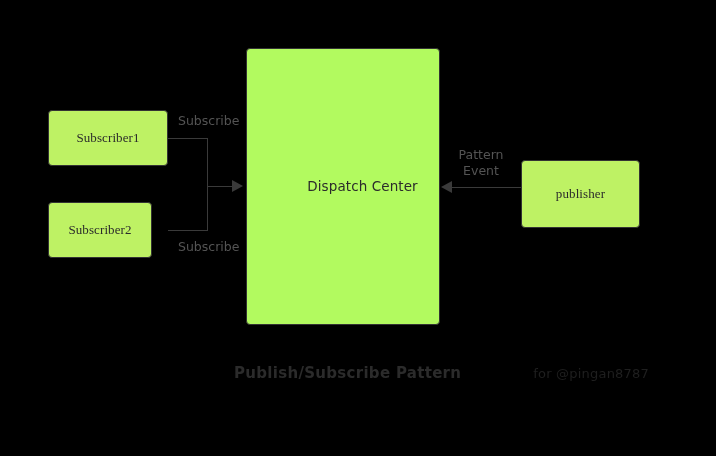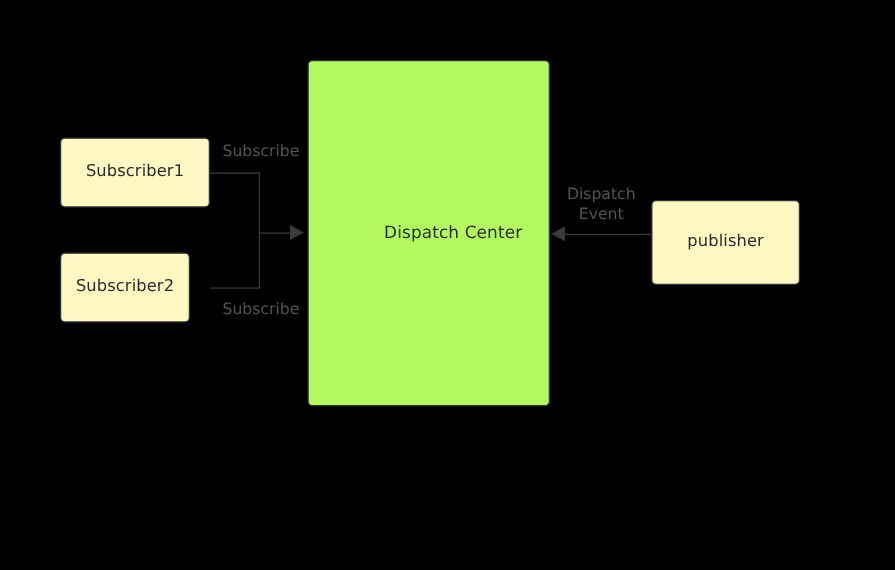--- a/index.html
+++ b/index.html
@@ -24,21 +24,21 @@
     align-items: center;
     justify-content: center;
     border: 1.5px solid #333333;
     border-radius: 4px;
     color: #2b2b2b;
     font-size: 13px;
     letter-spacing: 0.1px;
     line-height: 1.2;
     text-align: center;
   }
-  .node-cyan { background: #fef9c3; }
+  .node-cyan { background: #bef264; font-family: Liberation Serif, serif; }
   .node-green { background: #b2fa5f; padding-left: 39px; }
 
   #subscriber1 { left: 48px;  top: 110px; width: 120px; height: 56px; }
   #subscriber2 { left: 48px;  top: 202px; width: 104px; height: 56px; }
   #dispatch-center { left: 246px; top: 48px; width: 194px; height: 277px; font-size: 13.5px; }
   #publisher { left: 521px; top: 160px; width: 119px; height: 68px; }
 
   
   .line {
     position: absolute;
@@ -142,16 +142,20 @@
   <div class="line line-h" id="edge-sub2-h"></div>
   <div class="line line-v" id="edge-trunk-v"></div>
   <div class="line line-h" id="edge-trunk-h"></div>
   <div class="line line-h" id="edge-pub-h"></div>
 
   <div class="arrow arrow-right" id="arrow-to-dispatch-left"></div>
   <div class="arrow arrow-left" id="arrow-to-dispatch-right"></div>
 
   <div class="edge-label" id="label-subscribe-top">Subscribe</div>
   <div class="edge-label" id="label-subscribe-bottom">Subscribe</div>
-  <div class="edge-label" id="label-publish-event">Dispatch Event</div>
+  <div class="edge-label" id="label-publish-event">Pattern Event</div>
 
+  <div id="caption">
+    <span id="caption-title">Publish/Subscribe Pattern</span>
+    <span id="caption-credit">for @pingan8787</span>
+  </div>
 
 </div>
 
 </body></html>

